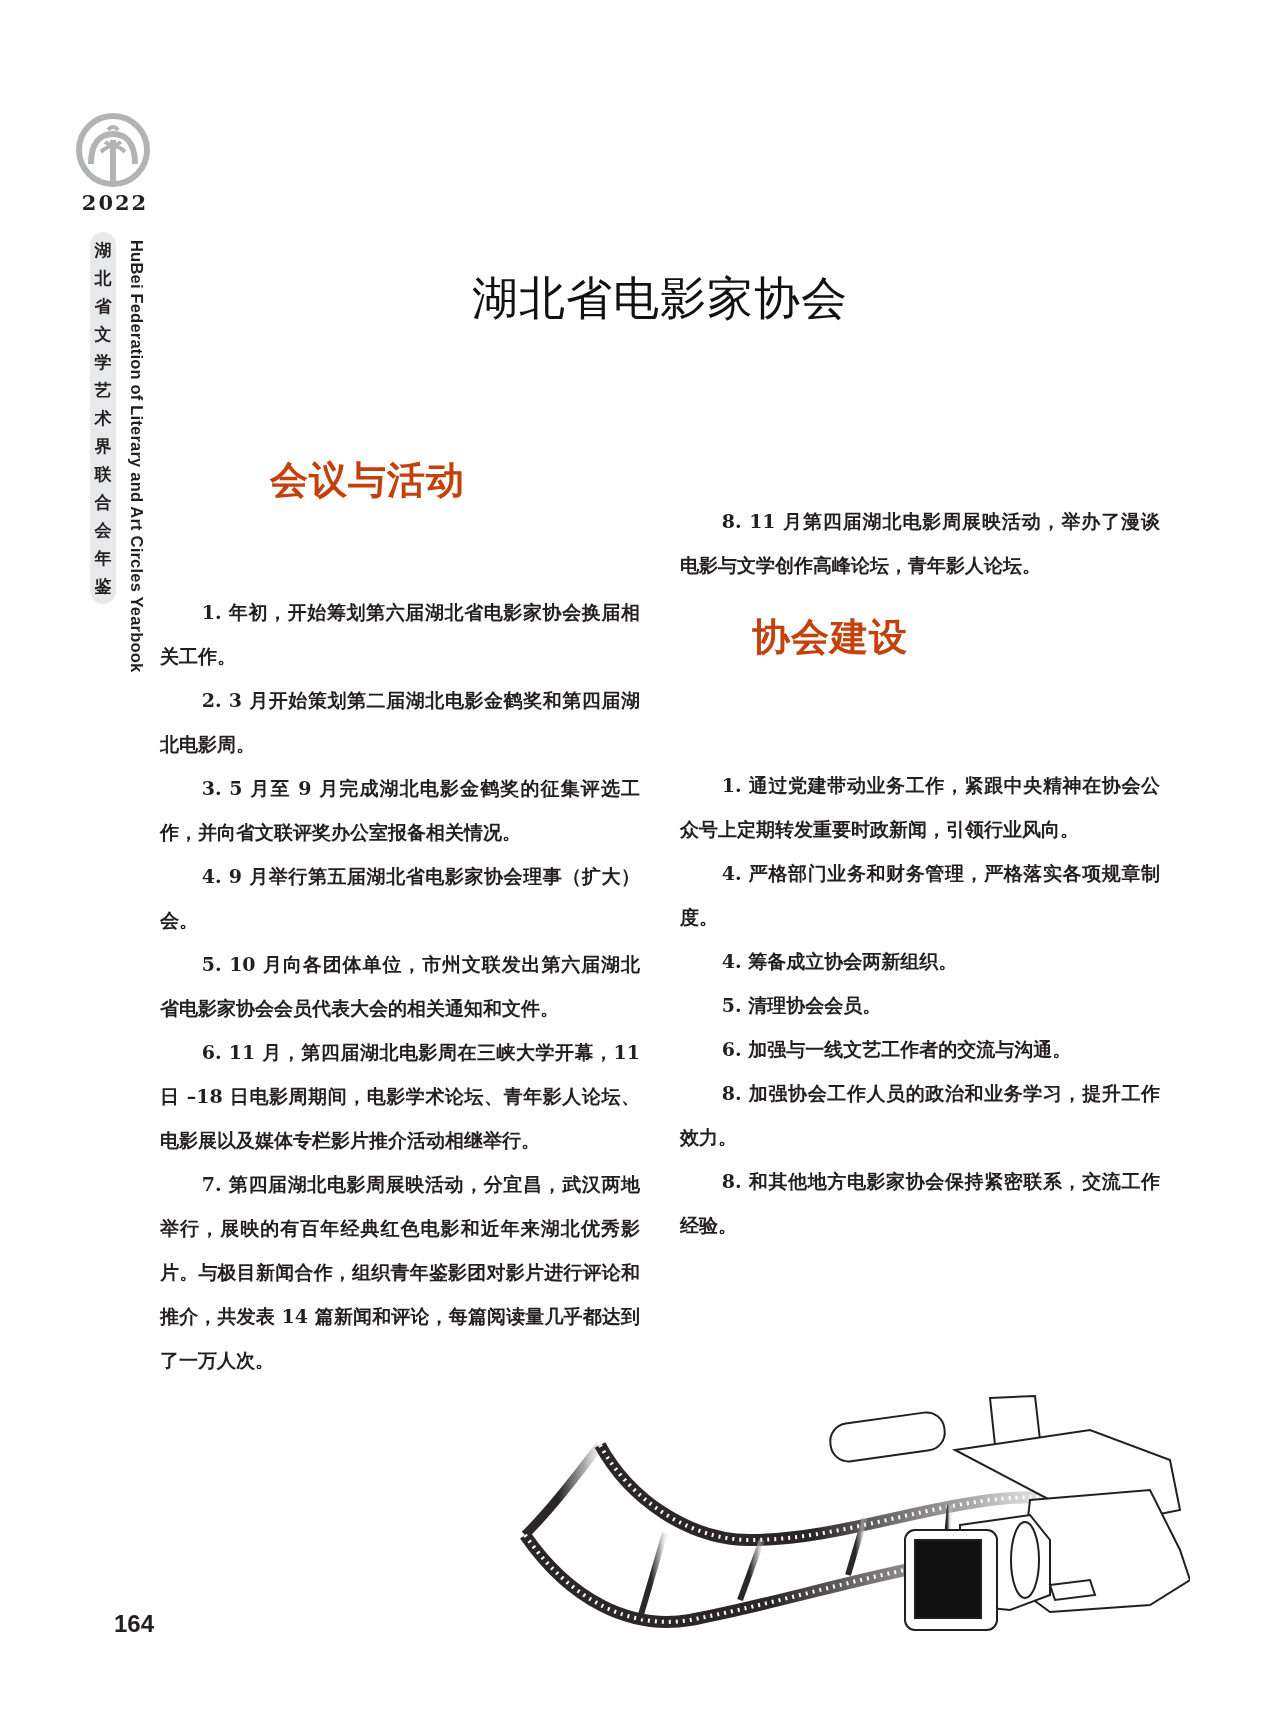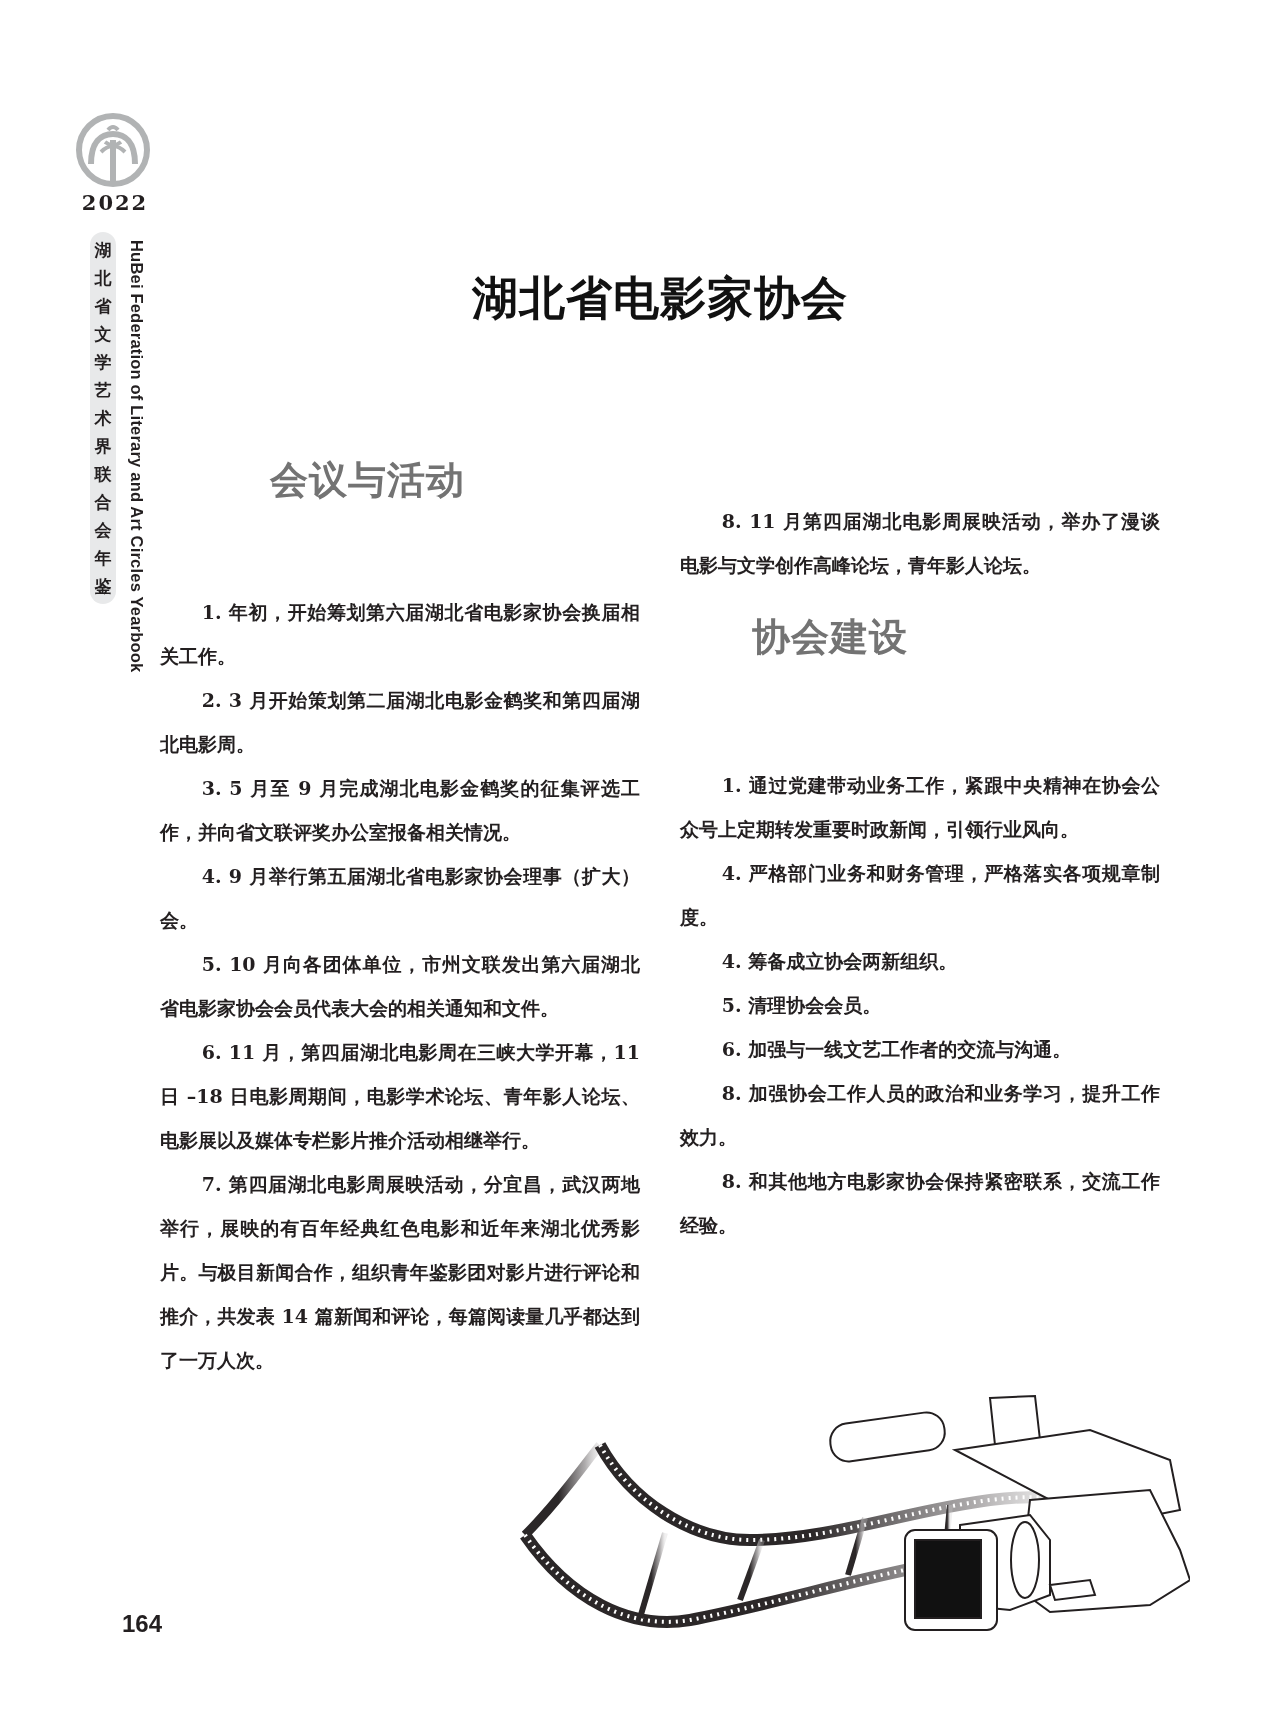--- a/index.html
+++ b/index.html
@@ -9,28 +9,28 @@
   .year{position:absolute;left:80px;top:190px;width:70px;text-align:center;
         font-family:"DejaVu Serif",serif;font-weight:bold;font-size:21px;letter-spacing:2px;color:#231f20;}
   .side-cn{position:absolute;left:90px;top:232px;width:26px;height:372px;
            background:#e8e9ea;border-radius:13px;display:flex;flex-direction:column;
            align-items:center;justify-content:space-between;padding:8px 0;box-sizing:border-box;}
   .side-cn span{font-family:"DejaVu Serif",serif;font-weight:bold;font-size:17px;line-height:20px;color:#231f20;}
   .side-en{position:absolute;left:126px;top:240px;width:22px;height:380px;}
   .side-en span{position:absolute;left:0;top:0;transform-origin:0 0;transform:translate(20px,0) rotate(90deg);
                 white-space:nowrap;font-family:"Liberation Sans",sans-serif;font-weight:bold;font-size:16.5px;color:#231f20;letter-spacing:0.2px;}
   .title{position:absolute;left:440px;top:268px;width:440px;text-align:center;
-         font-family:"DejaVu Sans",sans-serif;font-weight:bold;font-size:46px;letter-spacing:1px;color:#111;}
-  .sec-title{position:absolute;font-family:"DejaVu Sans",sans-serif;font-weight:bold;font-size:38px;color:#737373;letter-spacing:1px;}
+         font-family:"DejaVu Sans",sans-serif;font-weight:normal;font-size:46px;letter-spacing:1px;color:#111;}
+  .sec-title{position:absolute;font-family:"DejaVu Sans",sans-serif;font-weight:bold;font-size:38px;color:#c2410c;letter-spacing:1px;}
   .col{position:absolute;font-family:"DejaVu Serif",serif;font-weight:bold;font-size:19px;line-height:44px;color:#231f20;text-align:justify;}
   .col p{margin:0;text-indent:2.2em;}
   .left-col{left:160px;top:590px;width:480px;}
   .right-col-a{left:680px;top:499px;width:480px;}
   .right-col-b{left:680px;top:763px;width:480px;}
-  .page-num{position:absolute;left:114px;top:1610px;font-family:"Liberation Sans",sans-serif;font-weight:bold;font-size:24px;color:#231f20;margin-left:8px;}
+  .page-num{position:absolute;left:114px;top:1610px;font-family:"Liberation Sans",sans-serif;font-weight:bold;font-size:24px;color:#231f20;}
   .illus{position:absolute;left:490px;top:1390px;width:700px;height:300px;}
 </style>
 </head>
 <body>
 
 <svg class="logo" viewBox="0 0 76 76">
   <circle cx="38" cy="38" r="34" fill="none" stroke="#b1b3b4" stroke-width="6"></circle>
   <path d="M16 52 C16 30 26 22 38 22 C50 22 60 30 60 52" fill="none" stroke="#b1b3b4" stroke-width="6"></path>
   <path d="M30 30 Q38 36 46 30" fill="none" stroke="#b1b3b4" stroke-width="4"></path>
   <path d="M38 28 L38 70" fill="none" stroke="#b1b3b4" stroke-width="6"></path>

